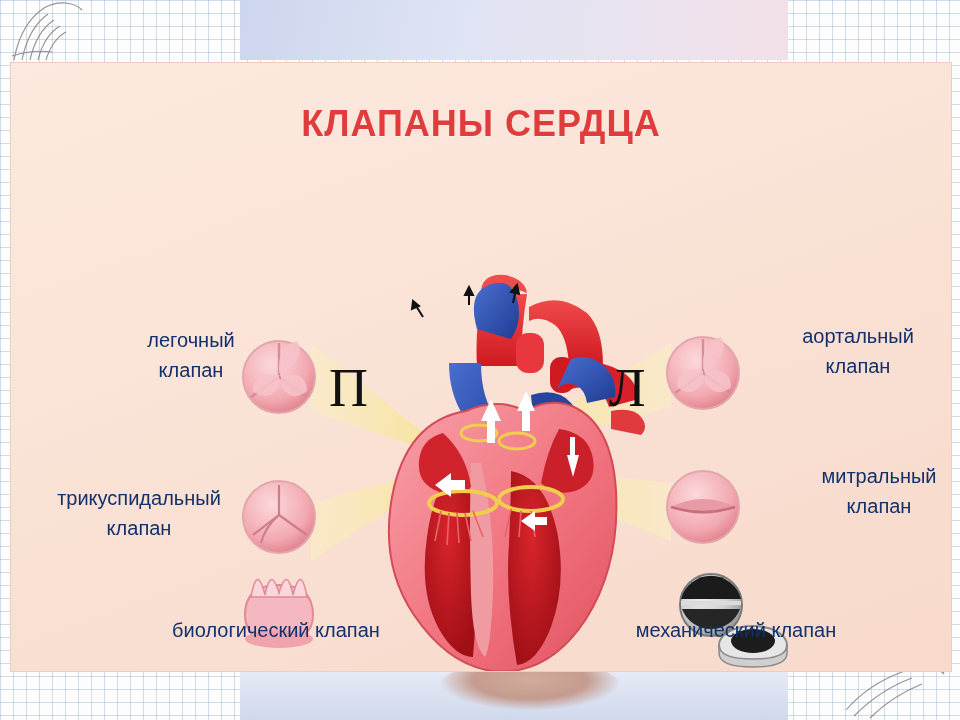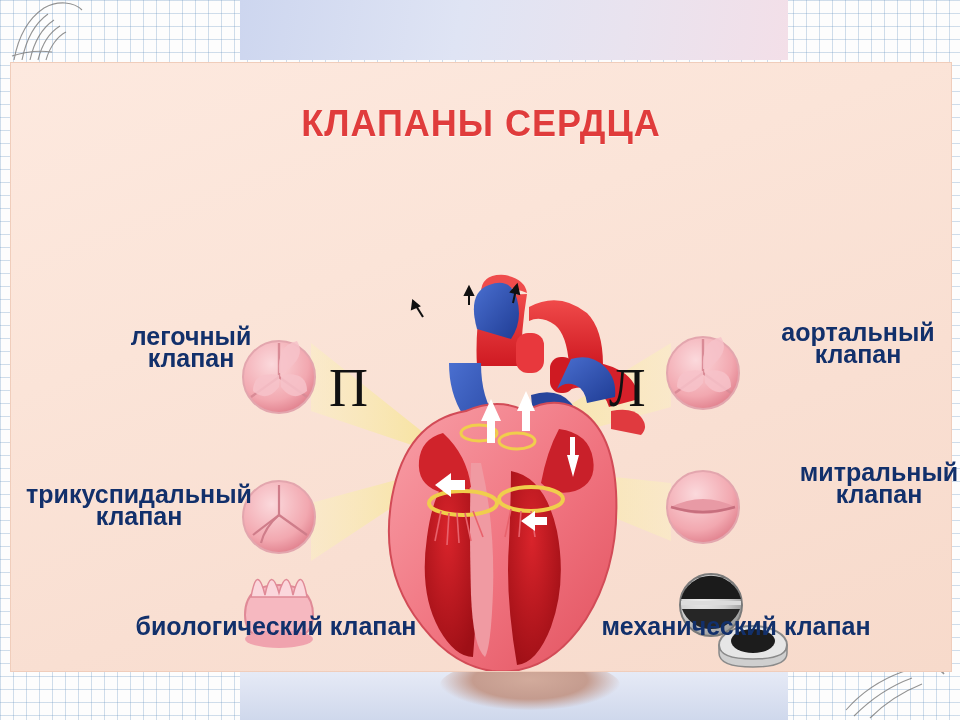--- a/index.html
+++ b/index.html
@@ -44,22 +44,22 @@
     background:linear-gradient(160deg,#fde9df 0%,#fbe4d8 35%,#f9dfd2 65%,#f7dacb 100%);
     border:1px solid #f0cdbb;
   }
   .title{
     position:absolute;left:0;right:0;top:40px;text-align:center;
     color:#e03c3c;font-weight:bold;font-size:36px;letter-spacing:1px;
     font-family:"Liberation Sans", sans-serif;
     text-shadow:0 1px 0 rgba(255,255,255,.6);
   }
   .label{
-    position:absolute;color:#12306b;font-weight:bold;font-size:25px;
-    line-height:22px;text-align:center;white-space:pre-line;
+    position:absolute;color:#12306b;font-weight:normal;font-size:20px;
+    line-height:30px;text-align:center;white-space:pre-line;
   }
   .big-letter{
     position:absolute;color:#111;font-size:54px;line-height:54px;font-weight:400;
     font-family:"Liberation Serif", serif;
   }
   .beam{position:absolute;}
   svg{display:block;}
 </style>
 </head>
 <body>

